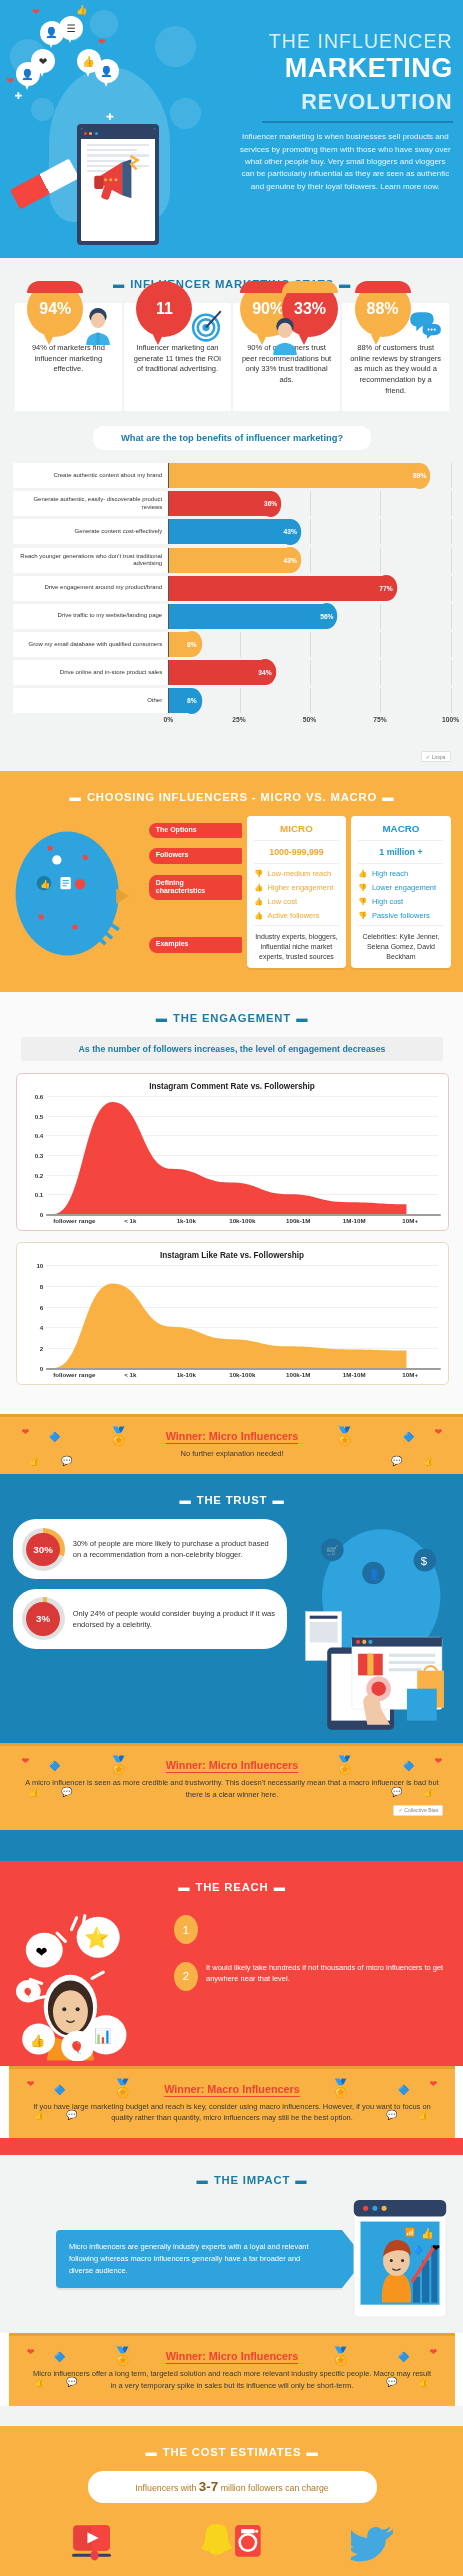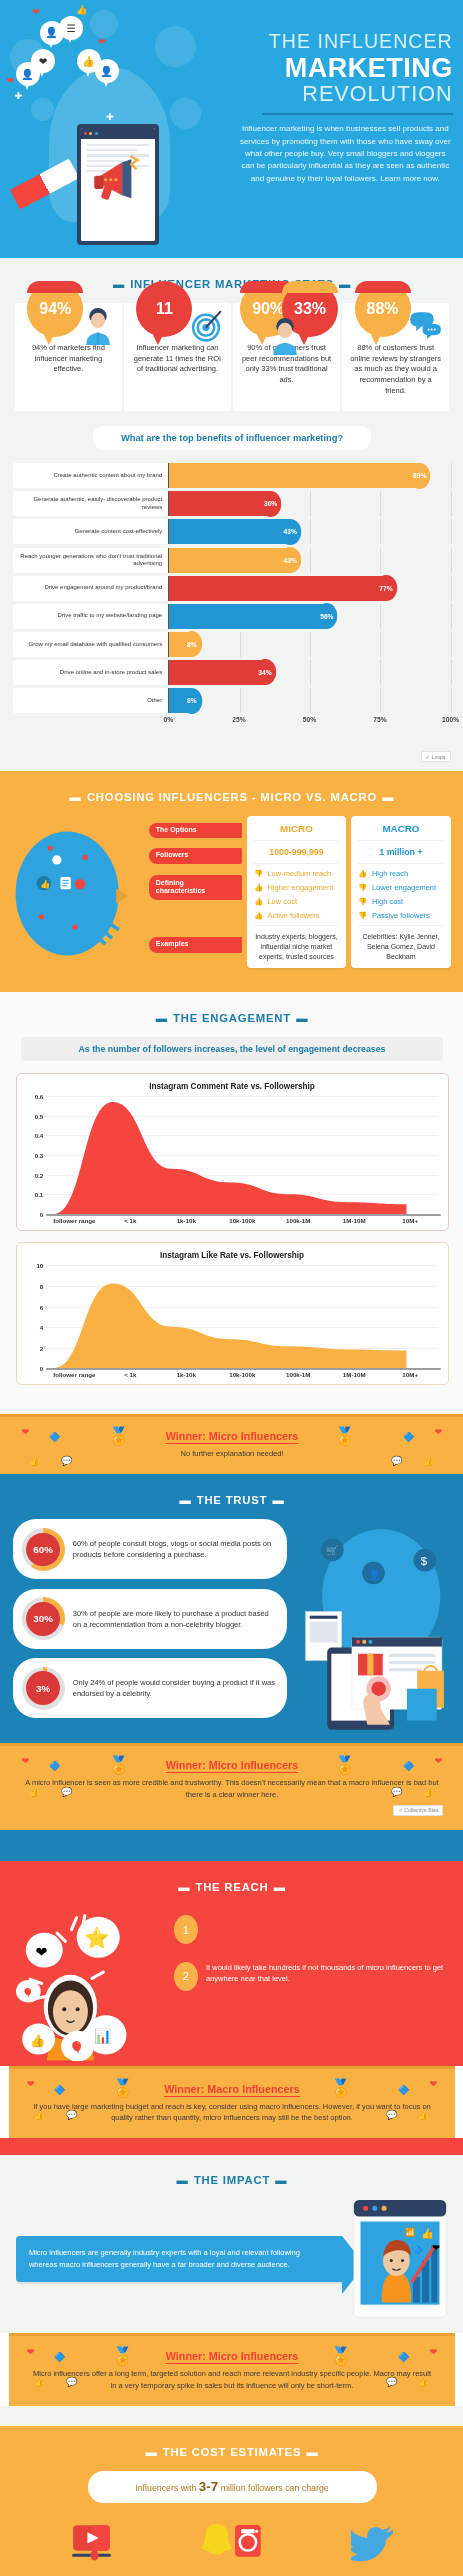--- a/index.html
+++ b/index.html
@@ -46,21 +46,21 @@
   .hero-right {
     position: absolute; right: 11.3px; top: 31px; width: 222px; text-align: right;
   }
   .hero-t1 {
     color: #d8f0fb; font-size: 19.6px; letter-spacing: 1px; font-weight: 300; line-height: 1.1;
   }
   .hero-t2 {
     color: #ffffff; font-size: 27px; font-weight: bold; letter-spacing: 0.5px; line-height: 1.05; margin-top: 1px;
   }
   .hero-t3 {
-    color: #d8f0fb; font-size: 21.6px; letter-spacing: 1px; font-weight: 400; line-height: 1.1; margin-top: 0;
+    color: #d8f0fb; font-size: 21.6px; letter-spacing: 1px; font-weight: 700; line-height: 1.1; margin-top: 8px;
   }
   .hero-rule { height: 2.1px; background: #1c7fb5; margin: 7.2px 0 8.2px auto; width: 191px; }
   .hero-p { color: #eaf7fd; font-size: 8px; line-height: 1.55; text-align: center; padding-left: 7.2px;}
 
   
   .sec-head {
     text-align: center; font-size: 11.3px; letter-spacing: 0.8px; font-weight: bold;
     padding: 19.6px 0 13.4px;
   }
   .sec-head .dash { display: inline-block; margin: 0 5.2px; }
@@ -204,21 +204,21 @@
   .reach-art { width: 149px; height: 155px; position: relative; }
   .reach-points { flex: 1; padding-top: 9.3px; }
   .reach-point { display: flex; gap: 8.2px; margin-bottom: 17.5px; align-items: flex-start; }
   .reach-num {
     width: 24px; height: 29px; flex: 0 0 24px; border-radius: 50%; background: #f7b147;
     color: #fff; font-size: 11.3px; display: flex; align-items: center; justify-content: center;
   }
   .reach-text { color: #fff; font-size: 7.5px; line-height: 1.55; }
 
   
-  .impact { background: #f2f3f3; padding-bottom: 0; }
+  .impact { background: #f2f3f3; padding-bottom: 0; padding-left: 40px; }
   .impact-wrap { display: flex; padding: 0 15.5px 15.5px; gap: 8.2px; align-items: center; }
   .impact-arrow {
     flex: 1; background: #2fa3dd; color: #fff; font-size: 7.5px; line-height: 1.55;
     padding: 11.3px 28px 11.3px 13.4px; position: relative; border-radius: 4.1px 0 0 4.1px;
     box-shadow: 0 2.1px 0 rgba(0,0,0,0.08);
   }
   .impact-arrow:after {
     content: ""; position: absolute; right: -23px; top: 0; bottom: 0; width: 0; height: 0;
     border-top: 29px solid transparent; border-bottom: 29px solid transparent;
     border-left: 23px solid #2fa3dd;
@@ -677,28 +677,20 @@
     <div class="winner-title">Winner: Micro Influencers</div>
     <div class="winner-text">No further explanation needed!</div>
   </div>
 
   <section class="trust">
     <h2 class="sec-head head-white">
       <span class="dash">▬</span><span>THE TRUST</span><span class="dash">▬</span>
     </h2>
     <div class="trust-wrap">
       <div class="trust-list">
-        <div class="trust-card">
-          <div class="donut" style="background:conic-gradient(#f7b147 0 60%, #e0e0e0 60% 100%);">
-            <div style="position:absolute;inset:4.6px;border-radius:50%;background:#d93a38;display:flex;align-items:center;justify-content:center;">
-              <span>60%</span>
-            </div>
-          </div>
-          <div class="trust-copy">60% of people consult blogs, vlogs or social media posts on products before considering a purchase.</div>
-        </div>
         <div class="trust-card">
           <div class="donut" style="background:conic-gradient(#f7b147 0 30%, #e0e0e0 30% 100%);">
             <div style="position:absolute;inset:4.6px;border-radius:50%;background:#d93a38;display:flex;align-items:center;justify-content:center;">
               <span>30%</span>
             </div>
           </div>
           <div class="trust-copy">30% of people are more likely to purchase a product based on a recommendation from a non-celebrity blogger.</div>
         </div>
         <div class="trust-card">
           <div class="donut" style="background:conic-gradient(#f7b147 0 3%, #e0e0e0 3% 100%);">

